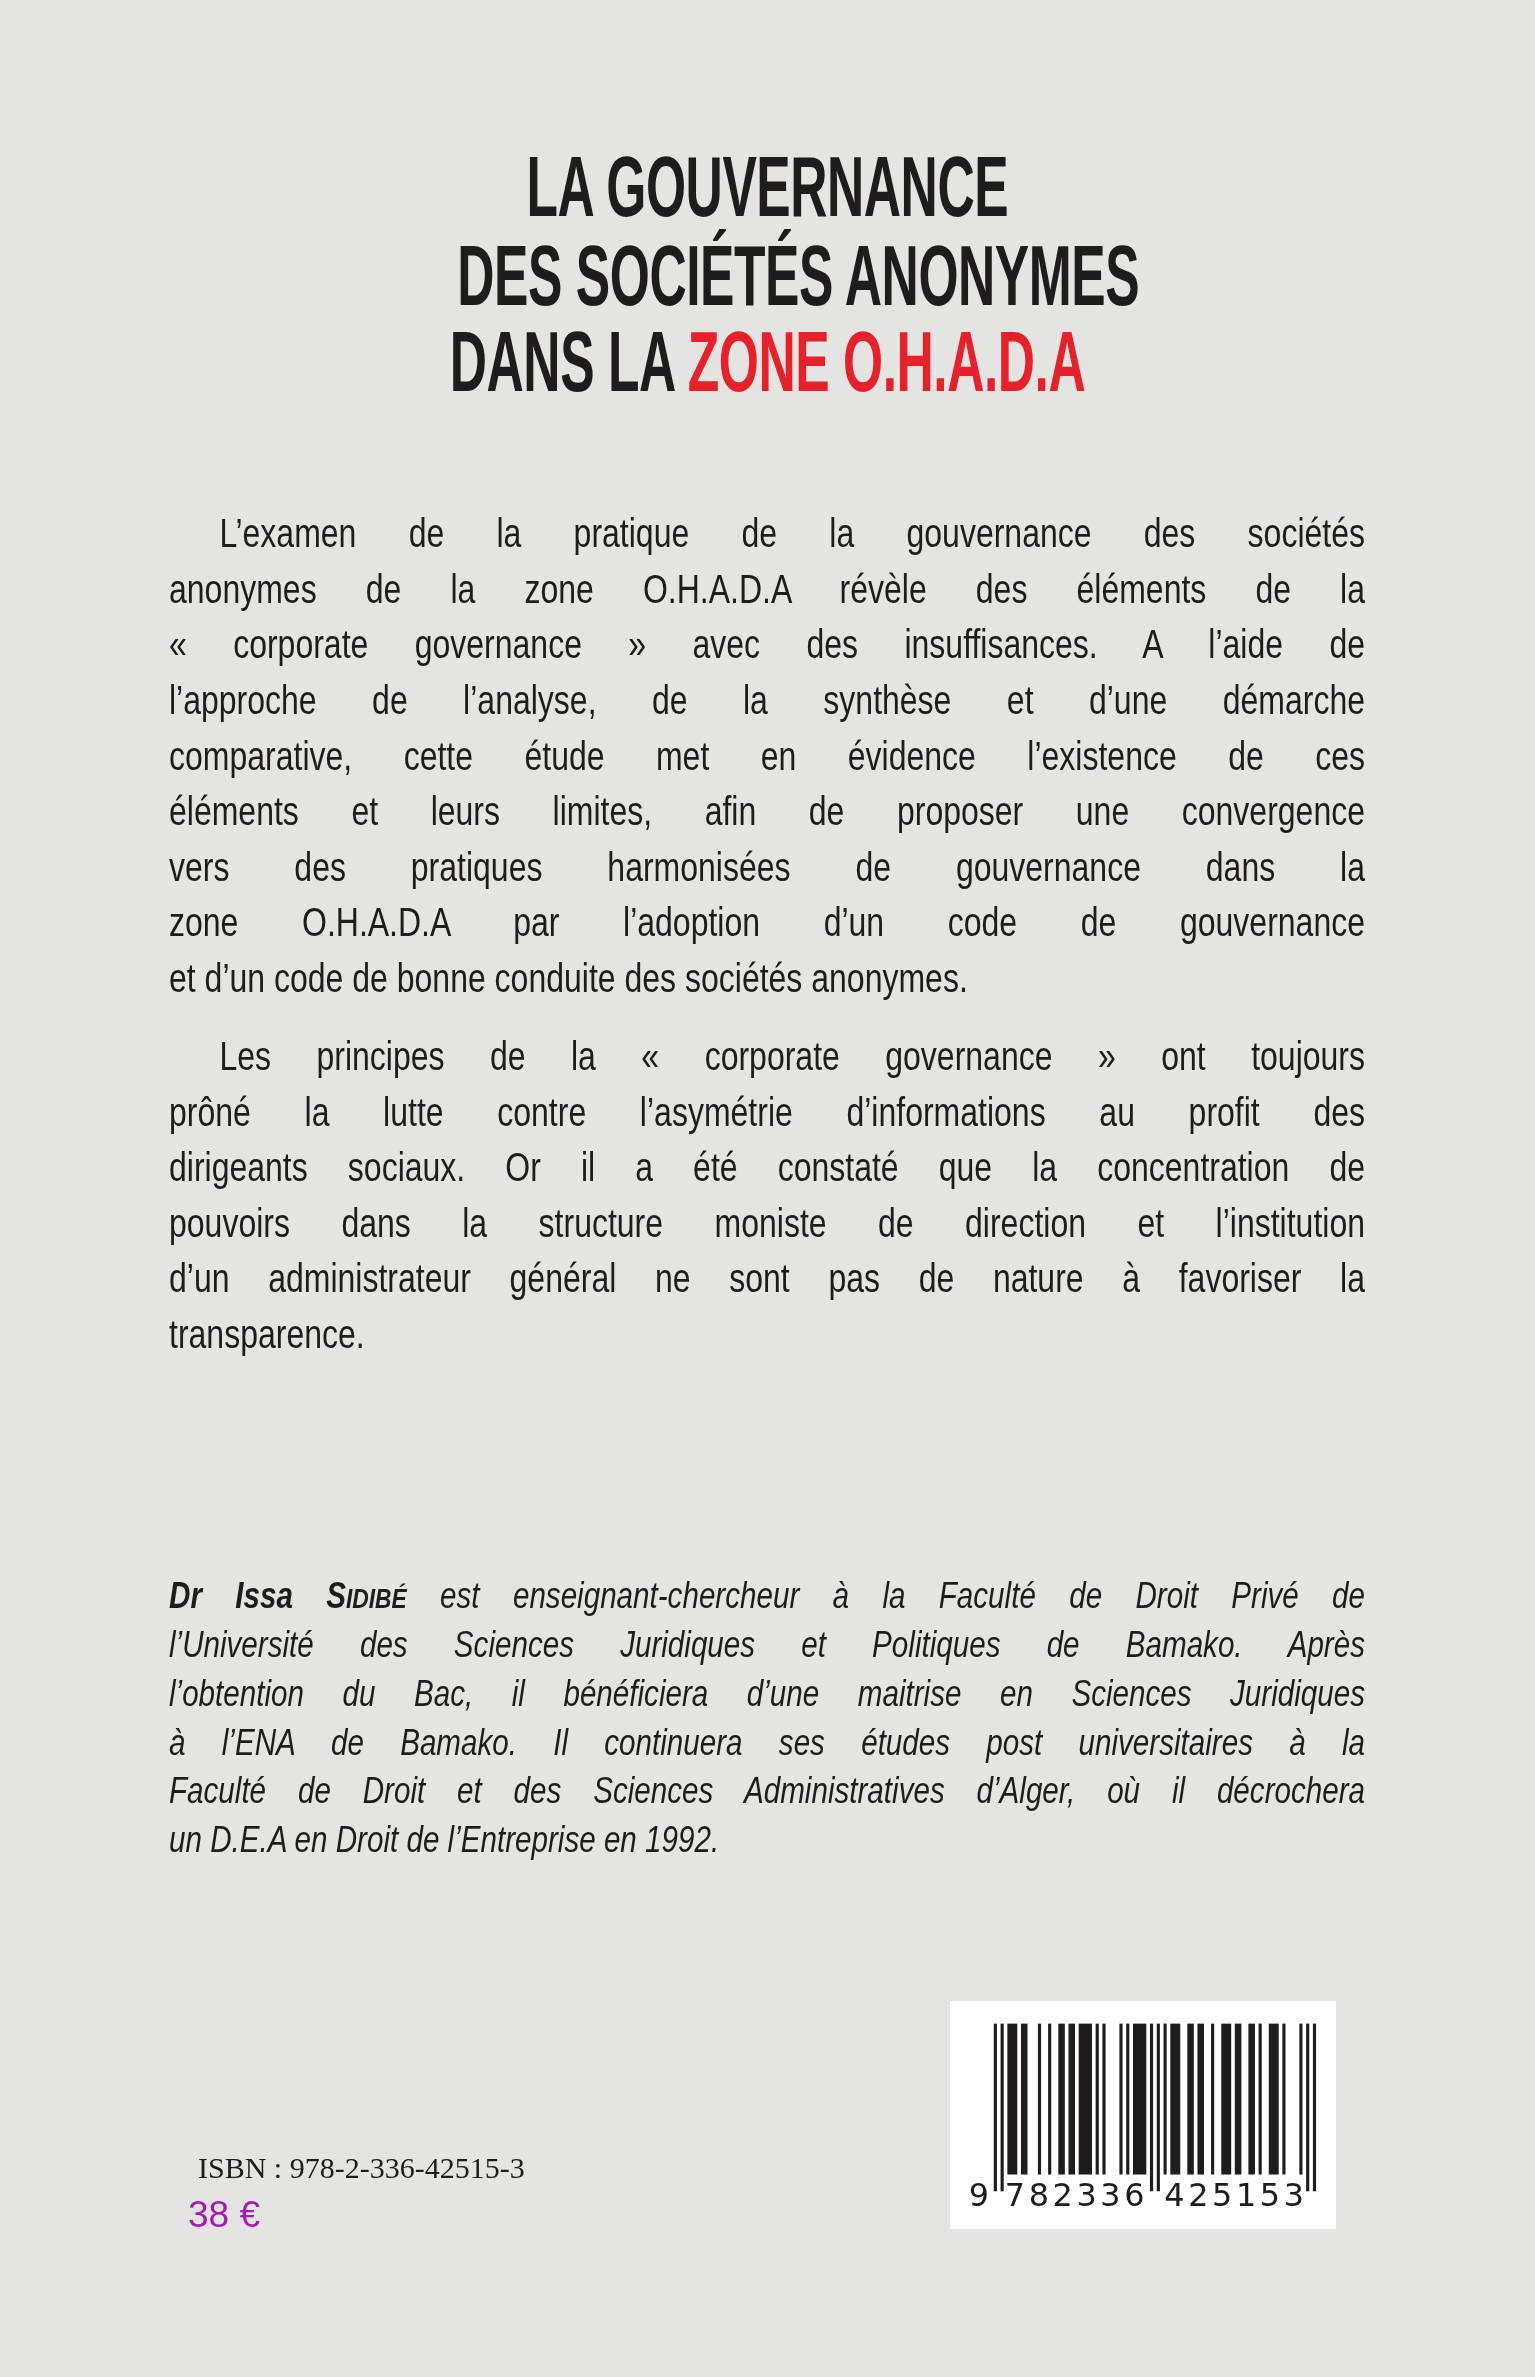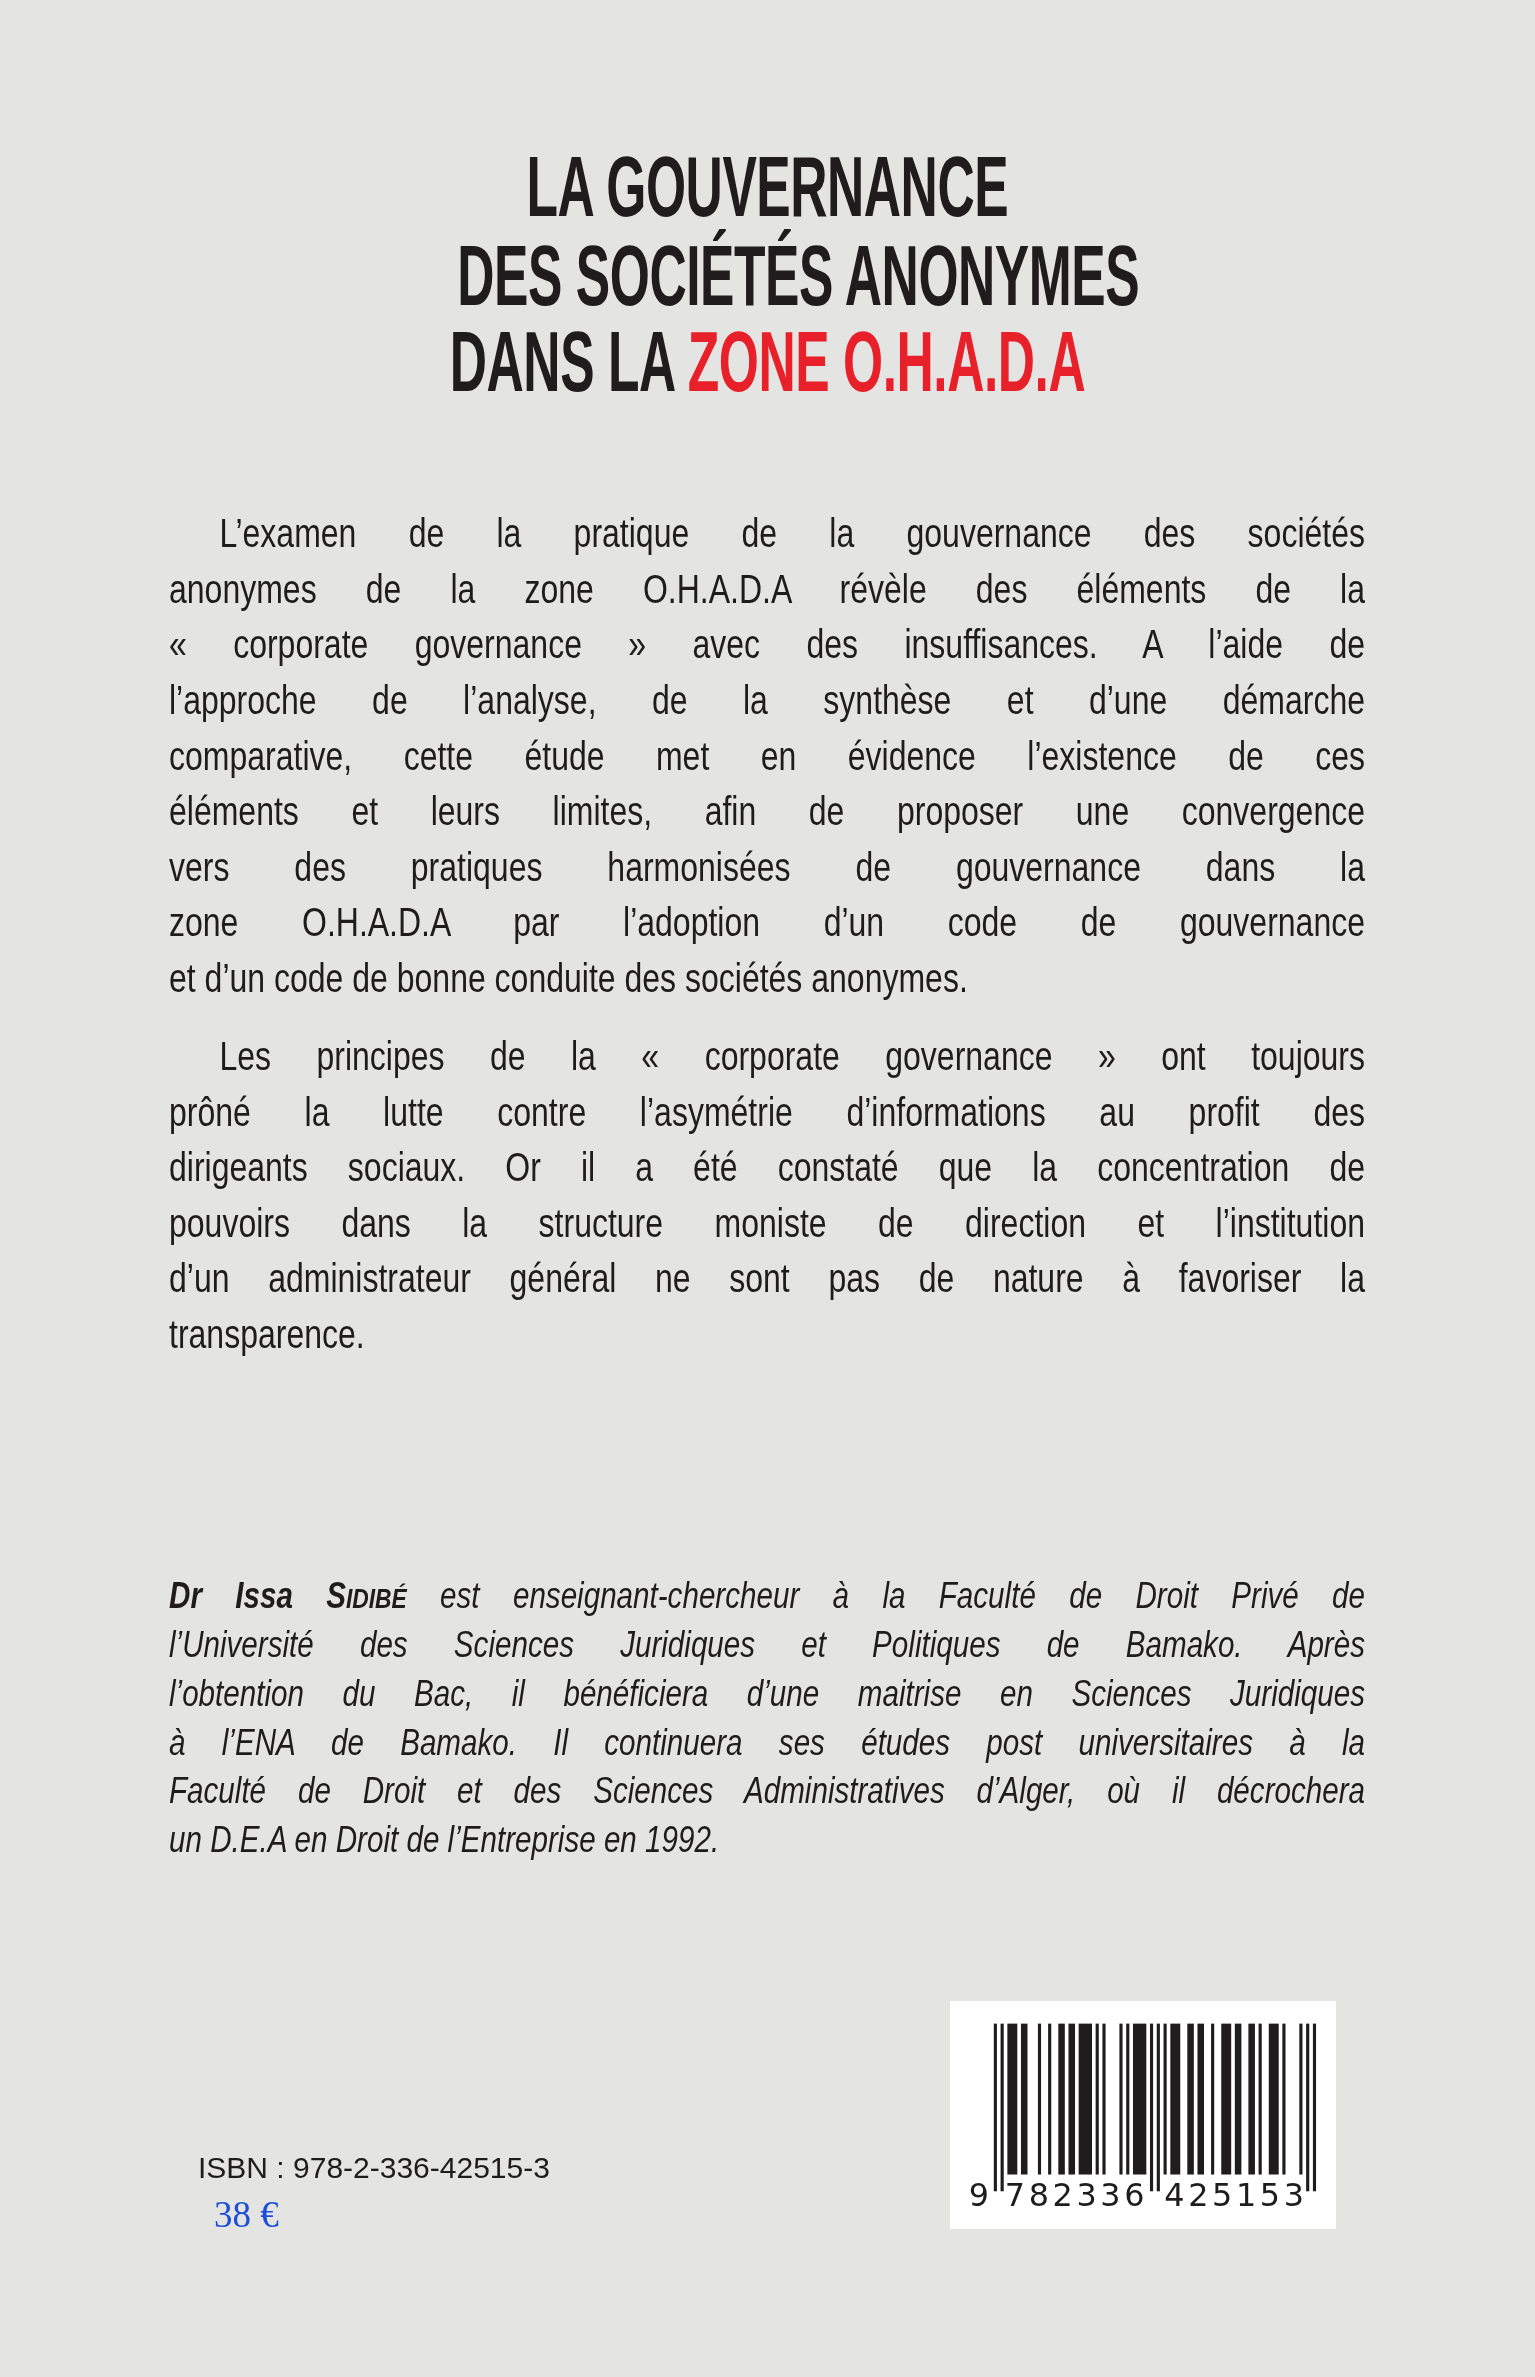--- a/index.html
+++ b/index.html
@@ -38,28 +38,28 @@
     font-style: italic;
     transform: scaleX(0.8);
     text-align: justify; text-align-last: justify;
   }
   .bio-line.last { text-align-last: left; }
   .bio-name { font-weight: 700; }
   .bio-name .sc { font-size: 28.5px; }
 
   .isbn {
     position: absolute; left: 198px; top: 2153px;
-    font-family: Liberation Sans, sans-serif; font-size: 30px; line-height: 30px;
+    font-family: Liberation Serif, serif; font-size: 30px; line-height: 30px;
     color: #1e1c1c;
     text-align: center;
   }
   .price {
-    position: absolute; left: 214px; top: 2196px;
-    font-family: Liberation Serif, serif; font-size: 37px; line-height: 37px;
-    color: #1d4ed8;
+    position: absolute; left: 188px; top: 2196px;
+    font-family: Liberation Sans, sans-serif; font-size: 37px; line-height: 37px;
+    color: #a21caf;
   }
   .barcode-box {
     position: absolute; left: 950px; top: 2001px; width: 386px; height: 228px;
     background: #ffffff;
   }
   .barcode-box svg { position: absolute; left: 0; top: 0; }
 </style>
 </head>
 <body>
 

